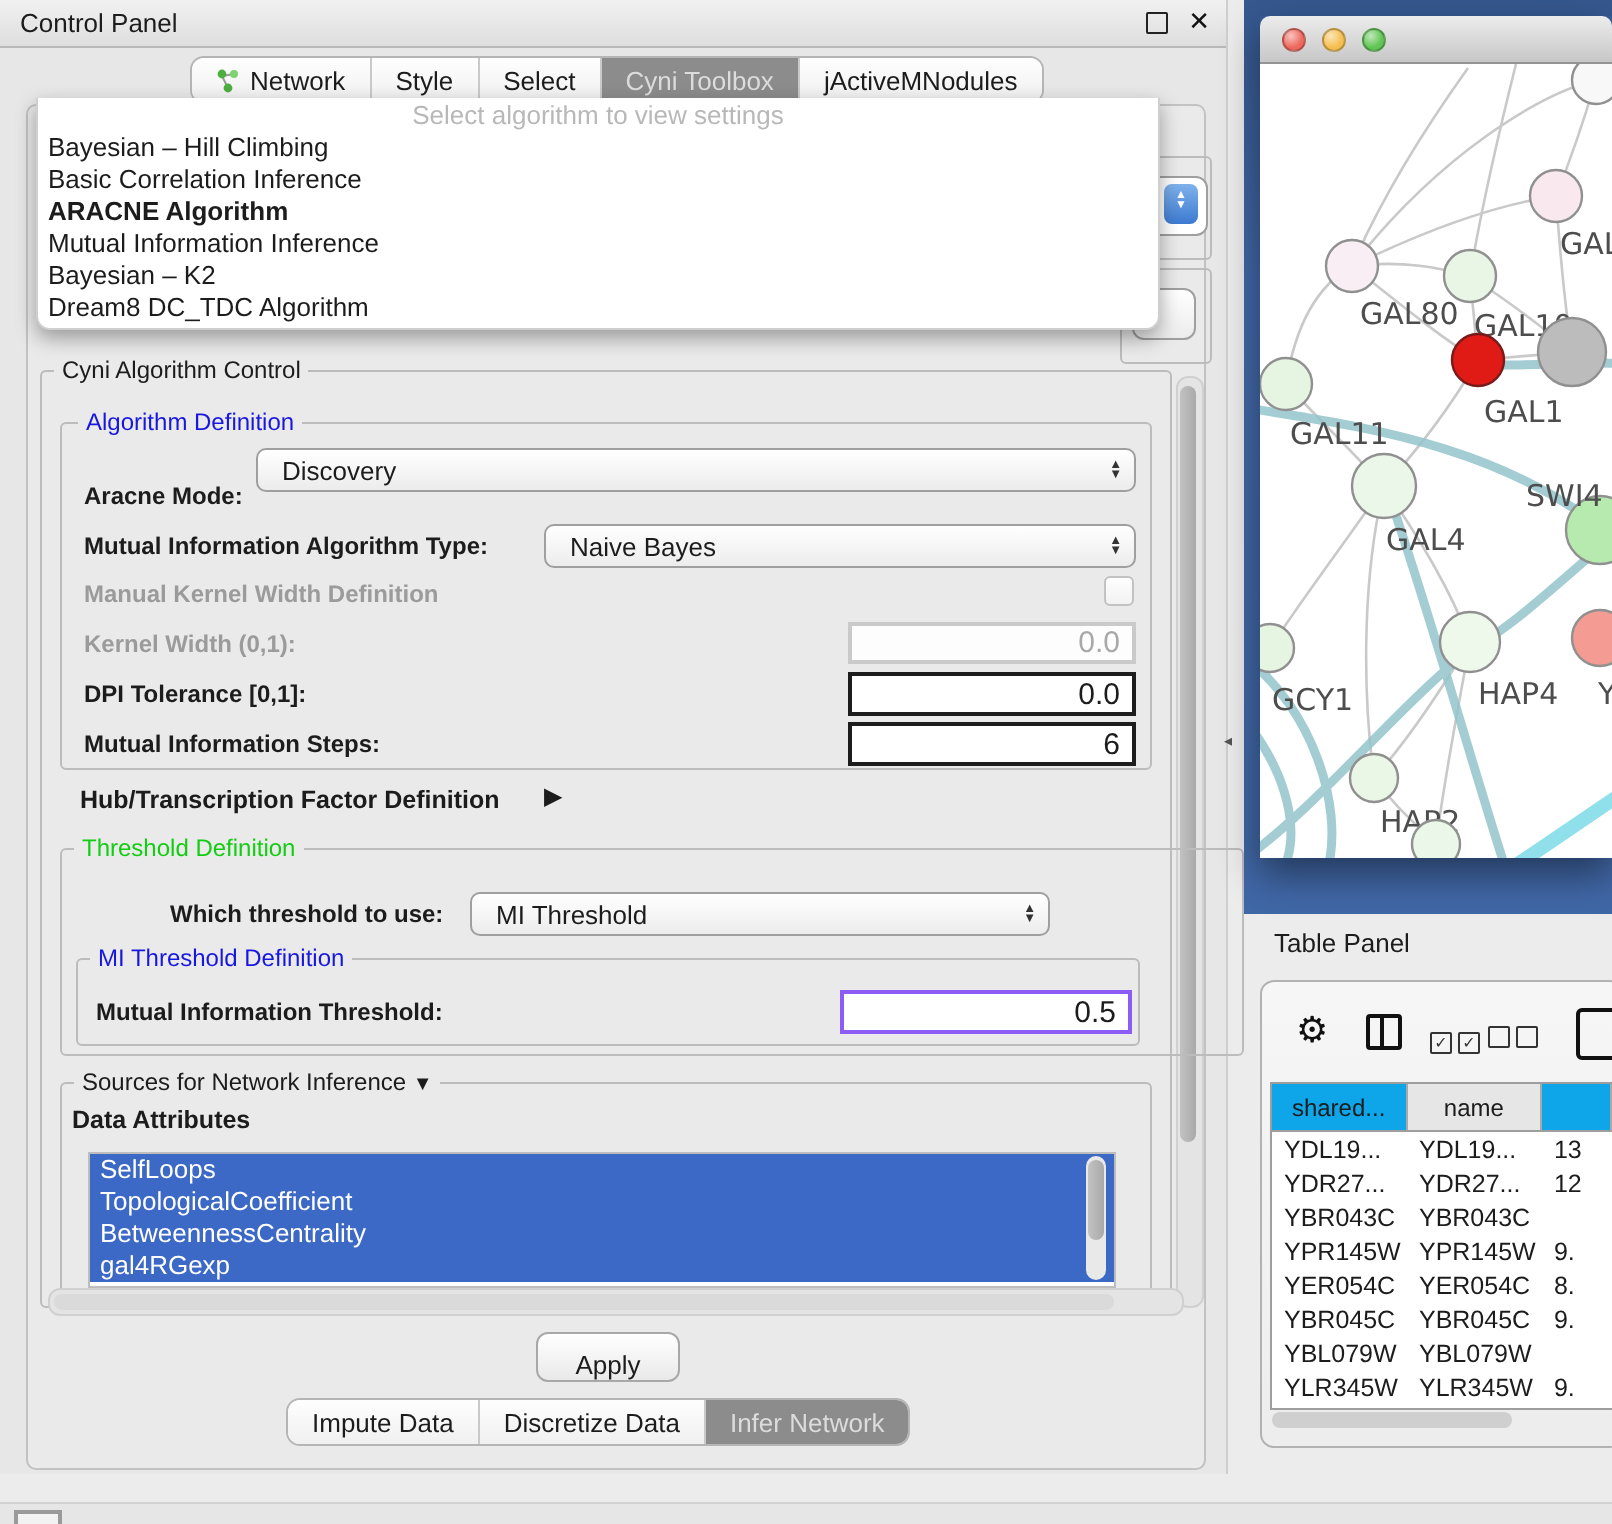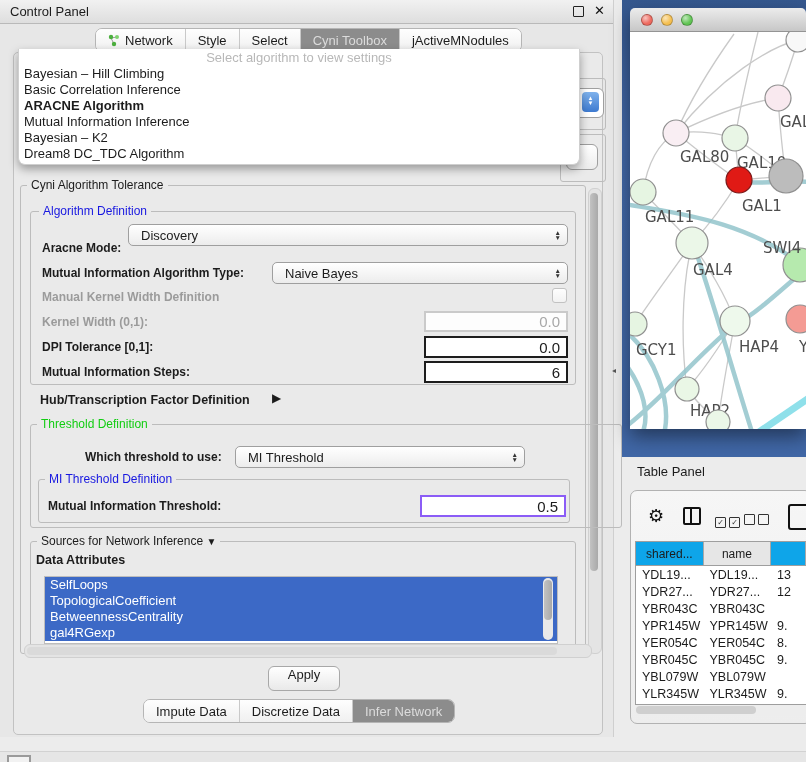--- a/index.html
+++ b/index.html
@@ -43,21 +43,21 @@
   .popup-prompt{height:17px;line-height:17px;text-align:center;color:#b8b8b8;font-size:13px;}
   .popup-item{height:16px;line-height:16px;font-size:13px;padding-left:5px;white-space:nowrap;}
   .popup-item.bold{font-weight:bold;}
   
   .attr-list{position:absolute;background:#fff;border:1px solid #bdbdbd;overflow:hidden;}
   .attr-item{height:16px;line-height:16px;padding-left:5px;font-size:13px;color:#fff;white-space:nowrap;}
   
   .sb-track{position:absolute;background:#e4e4e4;border:1px solid #d0d0d0;border-radius:6px;}
   .sb-thumb{position:absolute;background:linear-gradient(90deg,#c2c2c2,#a9a9a9);border-radius:5px;}
   .sb-thumb-h{position:absolute;background:#dadada;border-radius:5px;}
-  .btn{position:absolute;display:flex;align-items:flex-start;justify-content:center;font-size:13px;
+  .btn{position:absolute;display:flex;align-items:flex-end;justify-content:center;font-size:13px;
        background:linear-gradient(#ffffff,#e9e9e9);border:1px solid #a8a8a8;border-radius:6px;}
   
   .desktop-blue{left:622px;top:0;width:184px;height:457px;background:linear-gradient(#35588f,#4268a8 30%,#4067a6);}
   .net-win{left:630px;top:8px;width:176px;height:421px;box-shadow:0 8px 18px rgba(0,0,0,.45);}
   .net-titlebar{position:absolute;left:0;top:0;width:100%;height:24px;border-radius:5px 5px 0 0;
                 background:linear-gradient(#ececec,#c7c7c7);border-bottom:1px solid #949494;box-sizing:border-box;}
   .tl{position:absolute;top:6px;width:12px;height:12px;border-radius:50%;border:1px solid rgba(0,0,0,.25);box-sizing:border-box;}
   .net-canvas{position:absolute;left:0;top:24px;width:176px;height:397px;background:#fff;}
   .tp-title{font-size:13px;}
   .table-win{left:630px;top:490px;width:180px;height:232px;background:linear-gradient(#f6f6f6,#ededed);
@@ -121,21 +121,21 @@
       <div style="position:absolute;right:4px;top:3px;width:17px;height:20px;border-radius:4px;background:linear-gradient(#7fb2ec,#3d7ad0);color:#fff;font-size:6px;line-height:5px;text-align:center;padding-top:4px;box-sizing:border-box;">▲<br>▼</div>
     </div>
     <div class="abs" style="left:560px;top:134px;width:44px;height:46px;border:1px solid #bcbcbc;border-radius:3px;"></div>
     <div class="abs" style="left:566px;top:144px;width:30px;height:24px;border:1px solid #9f9f9f;border-radius:6px;background:linear-gradient(#fff,#ececec);"></div>
 
     <div class="abs sb-track" style="left:588px;top:188px;width:12px;height:464px;">
       <div class="sb-thumb" style="left:1px;top:4px;width:8px;height:378px;"></div>
     </div>
 
     <div class="group" style="left:20px;top:185px;width:564px;height:467px;">
-      <span class="gtitle" style="left:6px;">Cyni Algorithm Tolerance</span>
+      <span class="gtitle" style="left:6px;">Cyni Algorithm Control</span>
     </div>
 
     <div class="group" style="left:30px;top:211px;width:544px;height:172px;">
       <span class="gtitle blue-t" style="left:8px;">Algorithm Definition</span>
     </div>
     <span class="lbl" style="left:42px;top:241px;">Aracne Mode:</span>
     <div class="combo" style="left:128px;top:224px;width:440px;">
       <span>Discovery</span>
       <span class="arrows">▲<br>▼</span>
     </div>

